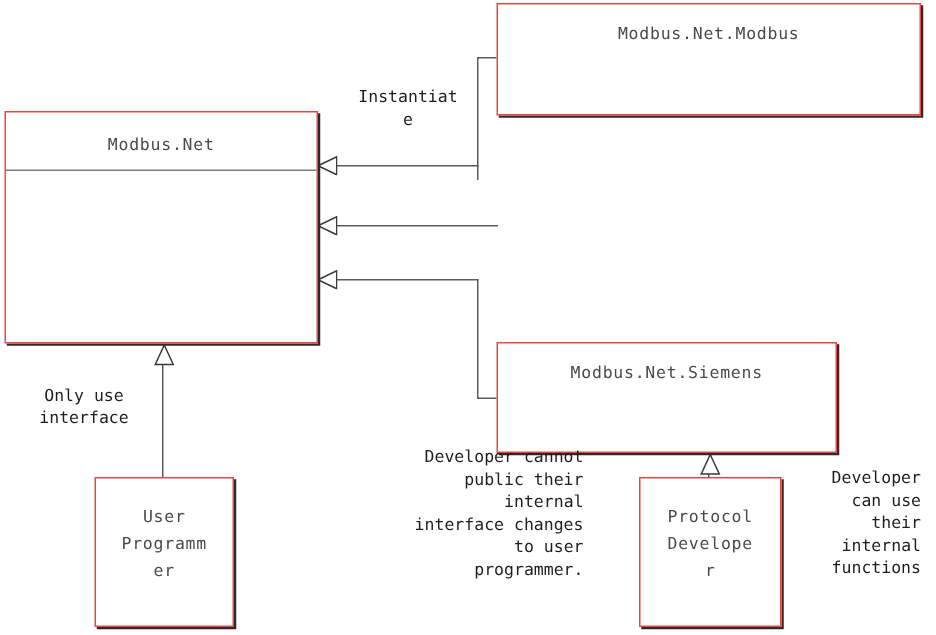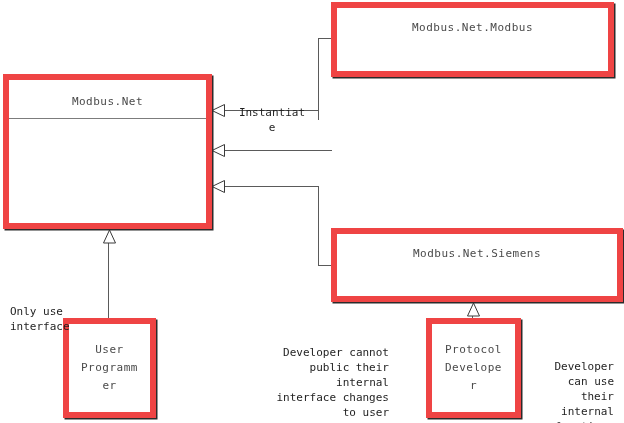--- a/index.html
+++ b/index.html
@@ -15,21 +15,21 @@
     background: #ffffff;
     overflow: hidden;
     font-family: "DejaVu Sans Mono", "Liberation Mono", monospace;
     color: #3a3a3a;
   }
   
   .uml-box {
     position: absolute;
     box-sizing: border-box;
     background: #ffffff;
-    border: 6px solid #ef4444;
+    border: 1px solid #ef4444;
     box-shadow: 1.5px 1.5px 0 0 #2b2b2b;
   }
   .uml-box .box-title {
     position: absolute;
     left: 0;
     right: 0;
     text-align: center;
     font-size: 11px;
     letter-spacing: 0.5px;
     color: #4a4a4a;
@@ -64,21 +64,21 @@
   }
   #box-opc {
     left: 331px;
     top: 115px;
     width: 283px;
     height: 75px;
   }
   #box-siemens {
     left: 331px;
     top: 228px;
-    width: 292px;
+    width: 227px;
     height: 74px;
   }
   #box-modbus .box-title,
   #box-opc .box-title,
   #box-siemens .box-title {
     top: 12px;
   }
   
   #box-user {
     left: 63px;
@@ -121,32 +121,32 @@
     height: 14px;
   }
   .arrow-up-wrap svg { display: block; }
   
   .label {
     position: absolute;
     font-size: 11px;
     line-height: 15px;
     color: #1e1e1e;
     white-space: pre;
-    margin-top: 48px;
   }
   #label-instantiate {
     left: 224px;
     top: 57px;
     width: 96px;
     text-align: center;
   }
   #label-onlyuse {
     left: 10px;
     top: 256px;
     width: 92px;
+    text-align: center;
   }
   #label-cannot {
     left: 237px;
     top: 297px;
     width: 152px;
     text-align: right;
   }
   #label-canuse {
     left: 526px;
     top: 311px;

